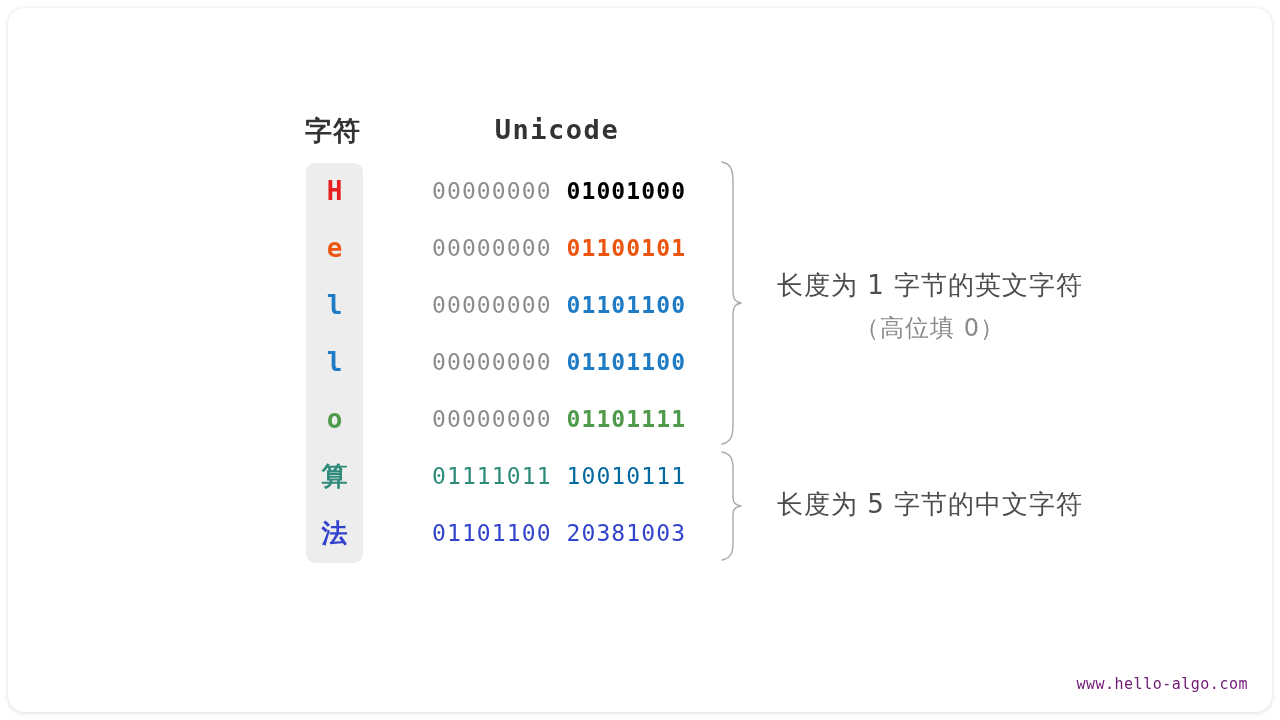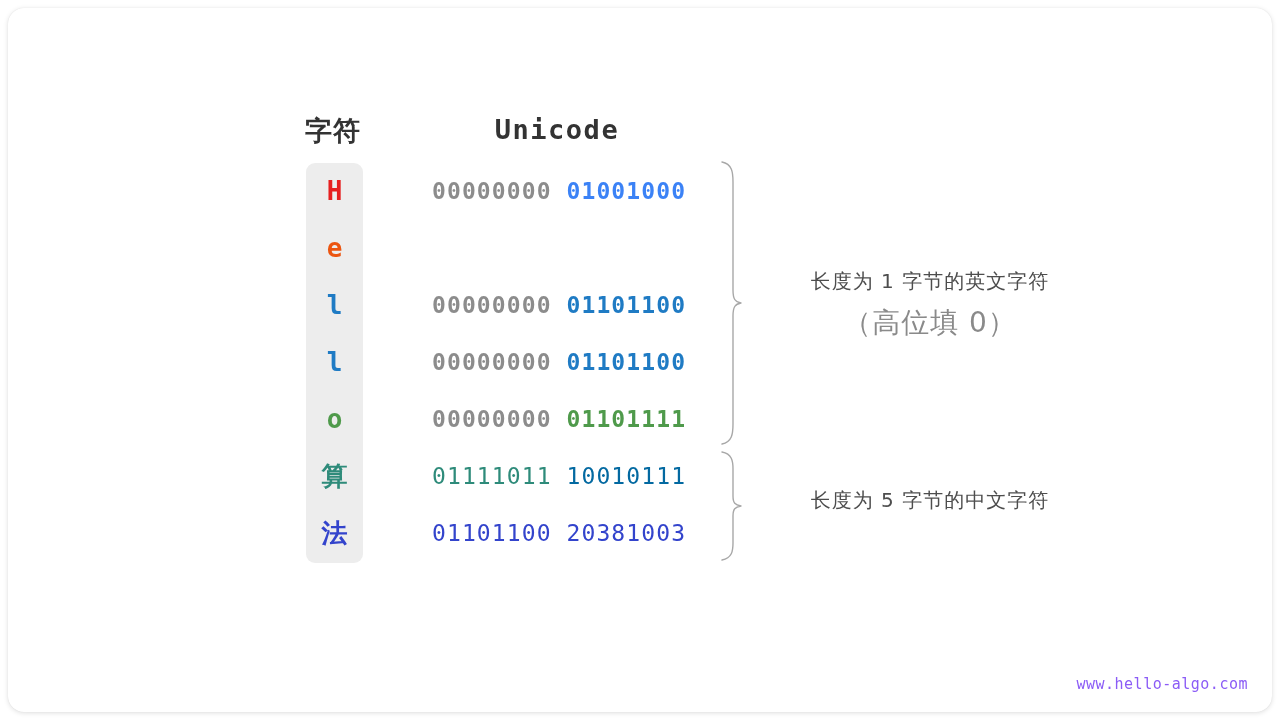--- a/index.html
+++ b/index.html
@@ -103,21 +103,21 @@
     top: 0px;
     height: 57px;
     line-height: 57px;
     font-family: "DejaVu Sans Mono", monospace;
     font-size: 23px;
     letter-spacing: 1.1px;
     white-space: pre;
   }
   .byte-hi {
     color: #8c8c8c;
-    font-weight: bold;
+    font-weight: normal;
   }
   .byte-lo {
     font-weight: bold;
   }
   .byte-both {
     font-weight: normal;
   }
 
   
   .brace {
@@ -127,66 +127,67 @@
 
   
   .annot {
     position: absolute;
     text-align: center;
     color: #4d4d4d;
     font-family: "DejaVu Sans", sans-serif;
     white-space: nowrap;
   }
   .annot .line1 {
-    font-size: 20px;
+    font-size: 26px;
     letter-spacing: 1px;
     display: block;
   }
   .annot .line2 {
-    font-size: 28px;
+    font-size: 24px;
     letter-spacing: 1px;
     display: block;
     margin-top: 9px;
     color: #8a8a8a;
   }
 
   #annot-1 { left: 760px; top: 268px; width: 340px; }
   #annot-2 { left: 760px; top: 487px; width: 340px; }
 
   
   #watermark {
     position: absolute;
     right: 32px;
     bottom: 27px;
     font-family: "DejaVu Sans Mono", monospace;
     font-size: 15px;
-    color: #8b5cf6;
+    color: #701a75;
     letter-spacing: 0.5px;
     white-space: nowrap;
   }
 </style>
 </head>
 <body>
 
 <div id="card">
   <div id="stage">
 
     <div class="col-header" id="hdr-char">字符</div>
 
     <div class="col-header" id="hdr-unicode">Unicode</div>
 
     <div id="char-column" style="background: rgb(237, 237, 237);"></div>
 
     <div class="row" style="top:163px;">
       <div class="row-char latin" style="color: rgb(230, 32, 32);">H</div>
-      <div class="row-bits"><span class="byte-hi" style="color: rgb(140, 140, 140);">00000000</span><span> </span><span class="byte-lo" style="color: #3b82f6;">01001000</span></div>
+      <div class="row-bits"><span class="byte-hi" style="color: rgb(140, 140, 140);">00000000</span><span> </span><span class="byte-lo" style="color: #000000;">01001000</span></div>
     </div>
 
     <div class="row" style="top:220px;">
       <div class="row-char latin" style="color: rgb(236, 85, 16);">e</div>
+      <div class="row-bits"><span class="byte-hi" style="color: rgb(140, 140, 140);">00000000</span><span> </span><span class="byte-lo" style="color: rgb(236, 85, 16);">01100101</span></div>
     </div>
 
     <div class="row" style="top:277px;">
       <div class="row-char latin" style="color: rgb(31, 123, 196);">l</div>
       <div class="row-bits"><span class="byte-hi" style="color: rgb(140, 140, 140);">00000000</span><span> </span><span class="byte-lo" style="color: rgb(31, 123, 196);">01101100</span></div>
     </div>
 
     <div class="row" style="top:334px;">
       <div class="row-char latin" style="color: rgb(31, 123, 196);">l</div>
       <div class="row-bits"><span class="byte-hi" style="color: rgb(140, 140, 140);">00000000</span><span> </span><span class="byte-lo" style="color: rgb(31, 123, 196);">01101100</span></div>

